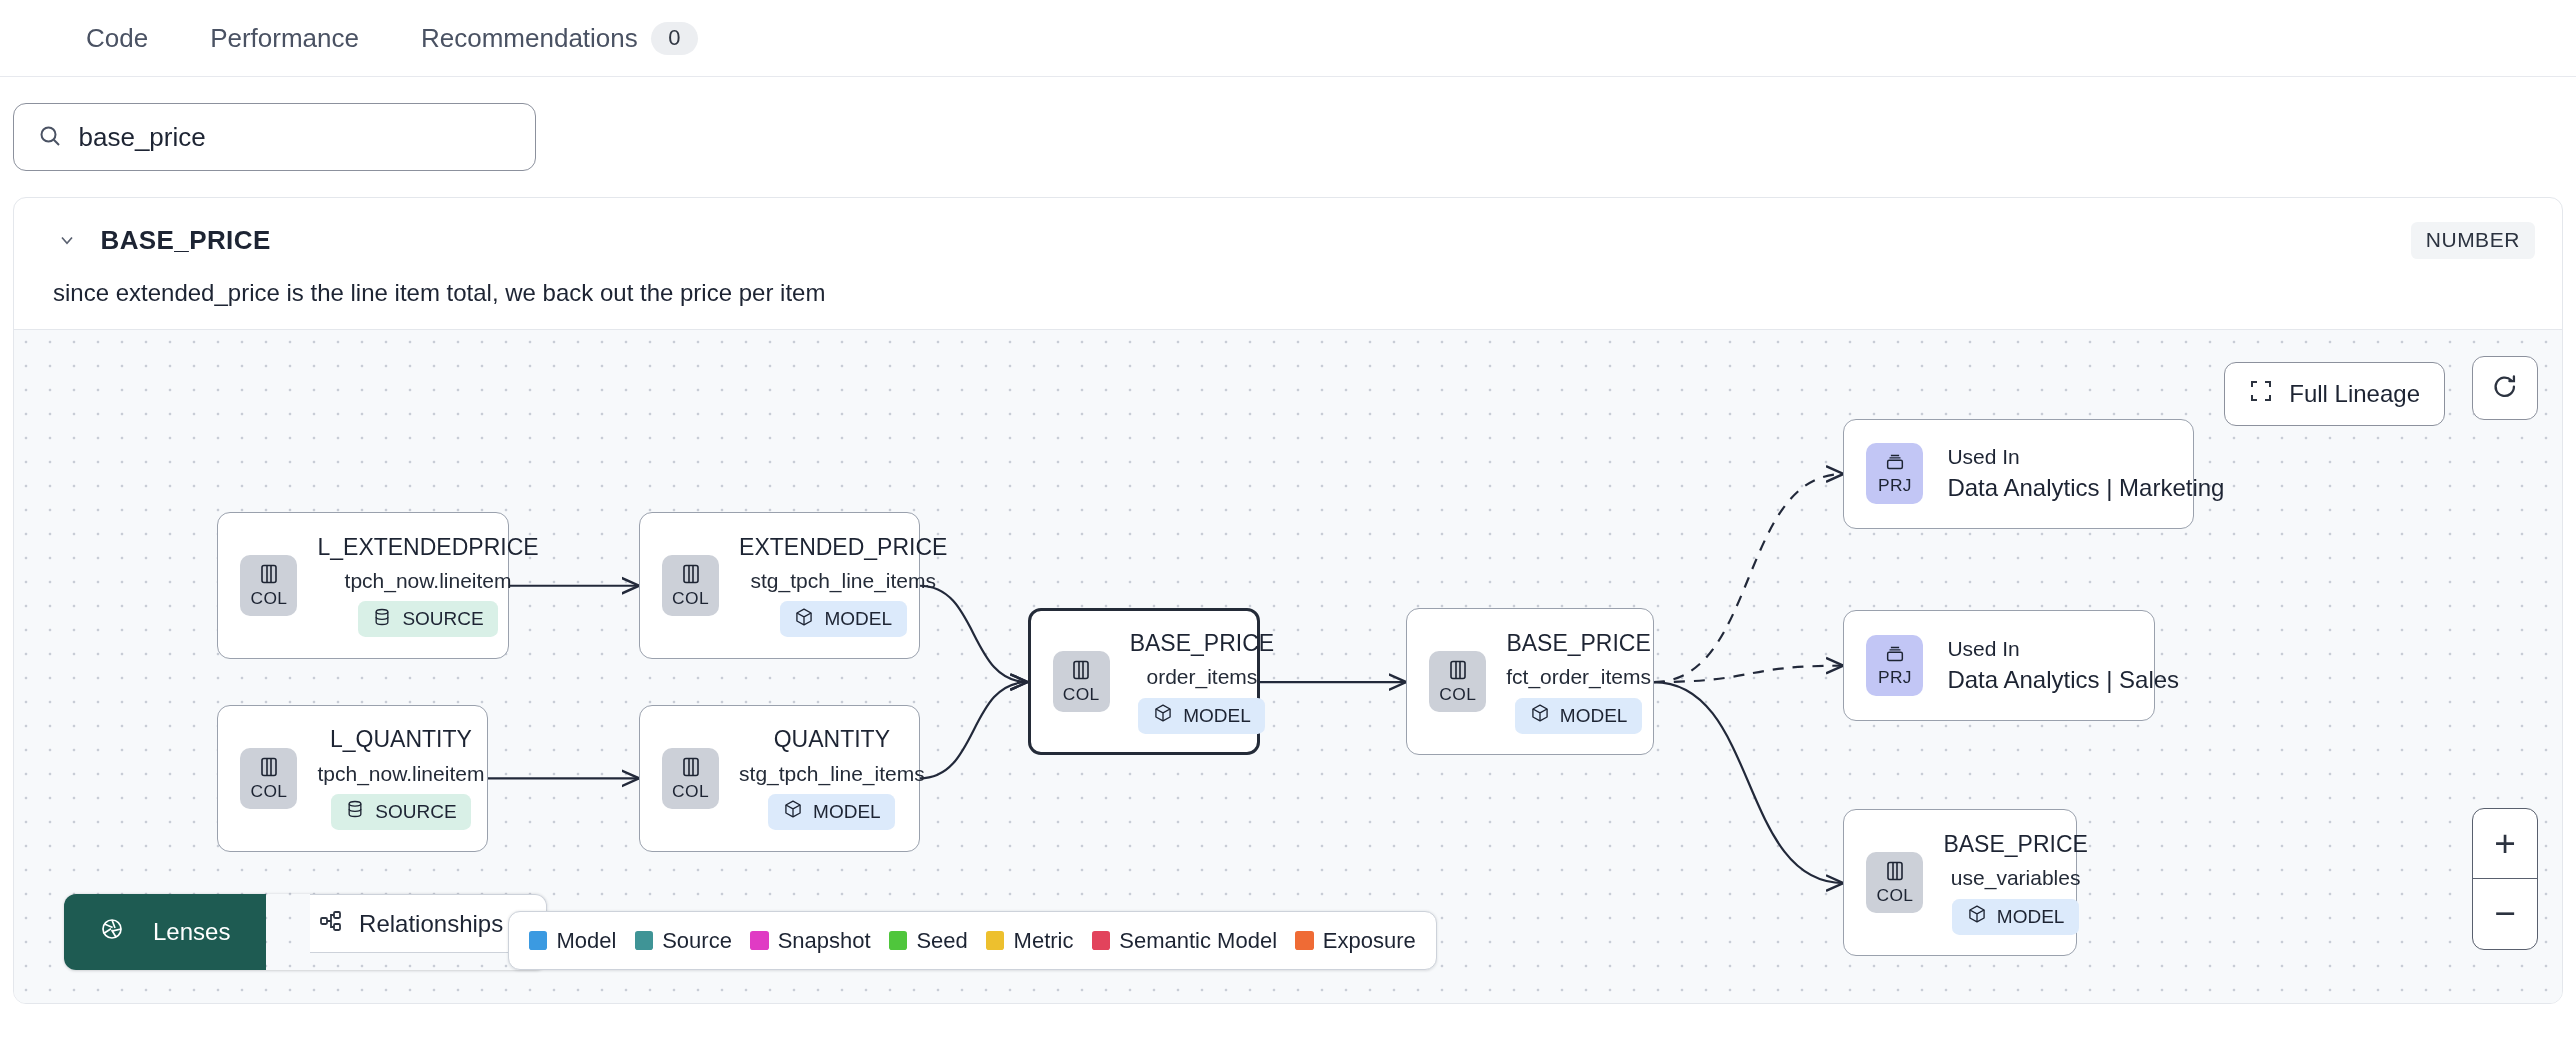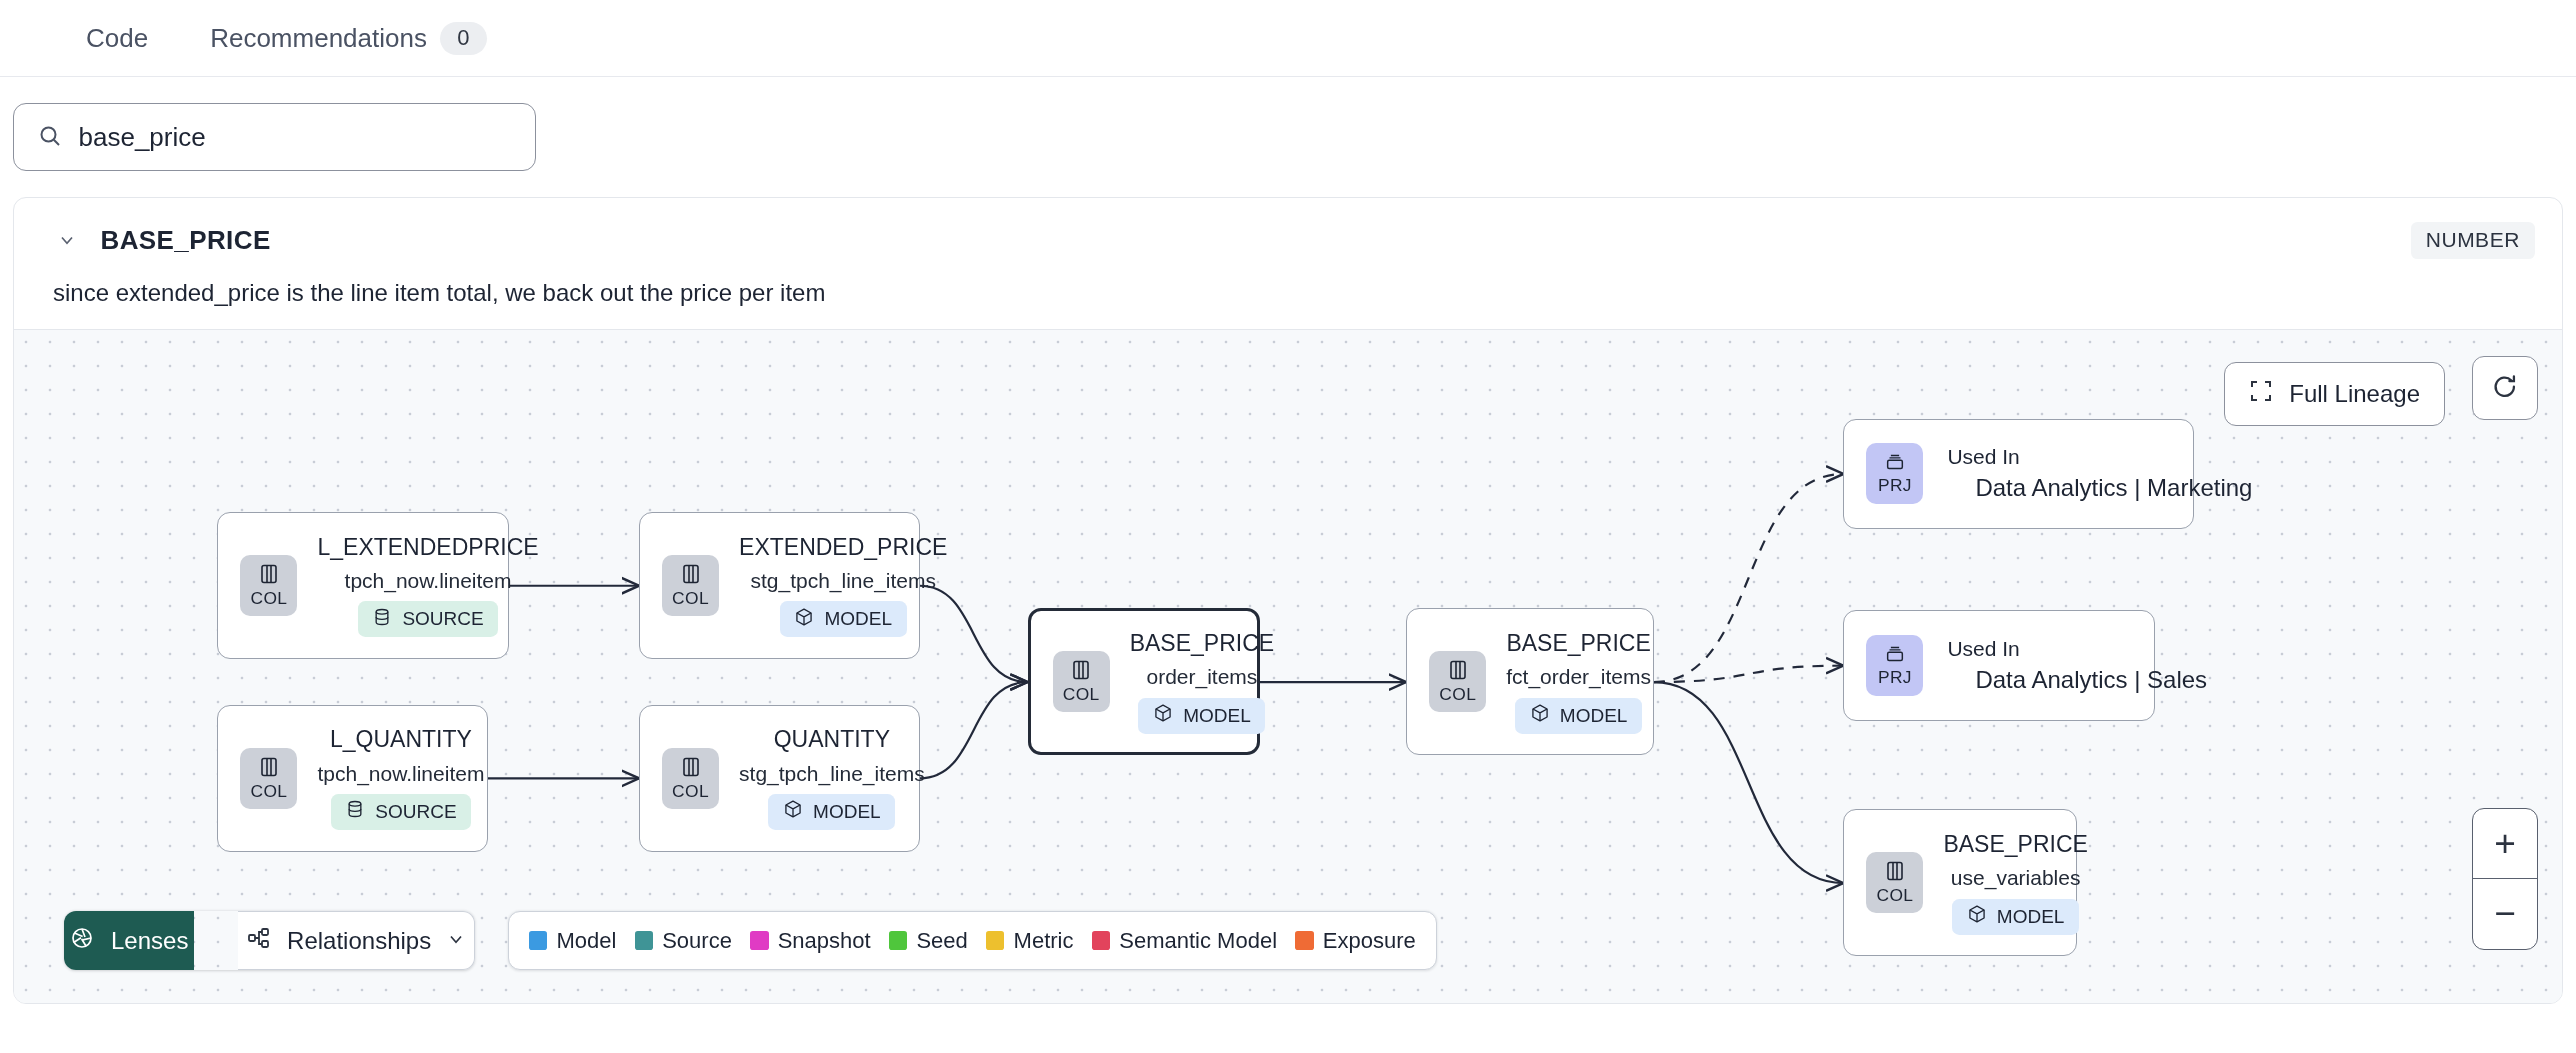--- a/index.html
+++ b/index.html
@@ -166,21 +166,21 @@
   }
   .tag.source { background: #d9f0e7; }
   .tag.model  { background: #dceafb; }
 
   
   .node.prjnode .node-body {
     align-items: flex-start; justify-content: center;
     padding-left: 24px; gap: 4.6px;
   }
   .prj-label { font-size: 21px; color: #1d2433; }
-  .prj-name  { font-size: 24px; color: #1d2433; white-space: nowrap; margin-left: 28px; }
+  .prj-name  { font-size: 24px; color: #1d2433; white-space: nowrap; }
 
   
   .full-lineage {
     position: absolute; right: 117px; top: 32px;
     height: 64px; display: flex; align-items: center; gap: 16.5px;
     background: #fff; border: 1.8px solid #8c919d;
     border-radius: 12px; padding: 0 24px;
     font-size: 24px; color: #1d2433; cursor: pointer;
   }
   .refresh-btn {
@@ -203,24 +203,24 @@
   }
   .zoomctl div:first-child { border-bottom: 1.8px solid #59606e; }
 
   
   .lensgroup {
     position: absolute; left: 50px; bottom: 33px;
     display: flex; border-radius: 12px;
     box-shadow: 0 0.9px 2.8px rgba(20,25,35,.18);
   }
   .lenses {
-    display: flex; align-items: center; gap: 17px;
+    display: flex; align-items: center; gap: 29px;
     background: #1e5b52; color: #fff;
     font-size: 24px;
-    padding: 0 6px; height: 59px;
+    padding: 0 36px; height: 76px;
     border-radius: 12px 0 0 12px;
     cursor: pointer;
   }
   .relationships {
     display: flex; align-items: center; gap: 14.7px;
     background: #fff; color: #1d2433;
     font-size: 24px;
     padding: 0 8px; height: 59px;
     border: 1.8px solid #cdd2da; border-left: 0;
     border-radius: 0 12px 12px 0;
@@ -237,20 +237,23 @@
   .legend-item { display: flex; align-items: center; gap: 9.2px; }
   .legend-swatch { width: 18.3px; height: 18.3px; border-radius: 2.8px; }
   .legend-label { font-size: 22px; color: #1d2433; white-space: nowrap; }
 </style>
 </head>
 <body>
 
 <div class="tabbar" id="tabbar">
     <div class="tab">
       <span>Code</span>
+    </div>
+    <div class="tab">
+      <span>Performance</span>
     </div>
     <div class="tab">
       <span>Recommendations</span>
       <span class="tab-count">0</span>
     </div>
   </div>
 
 <div class="searchwrap">
   <div class="searchbox">
     <span>

